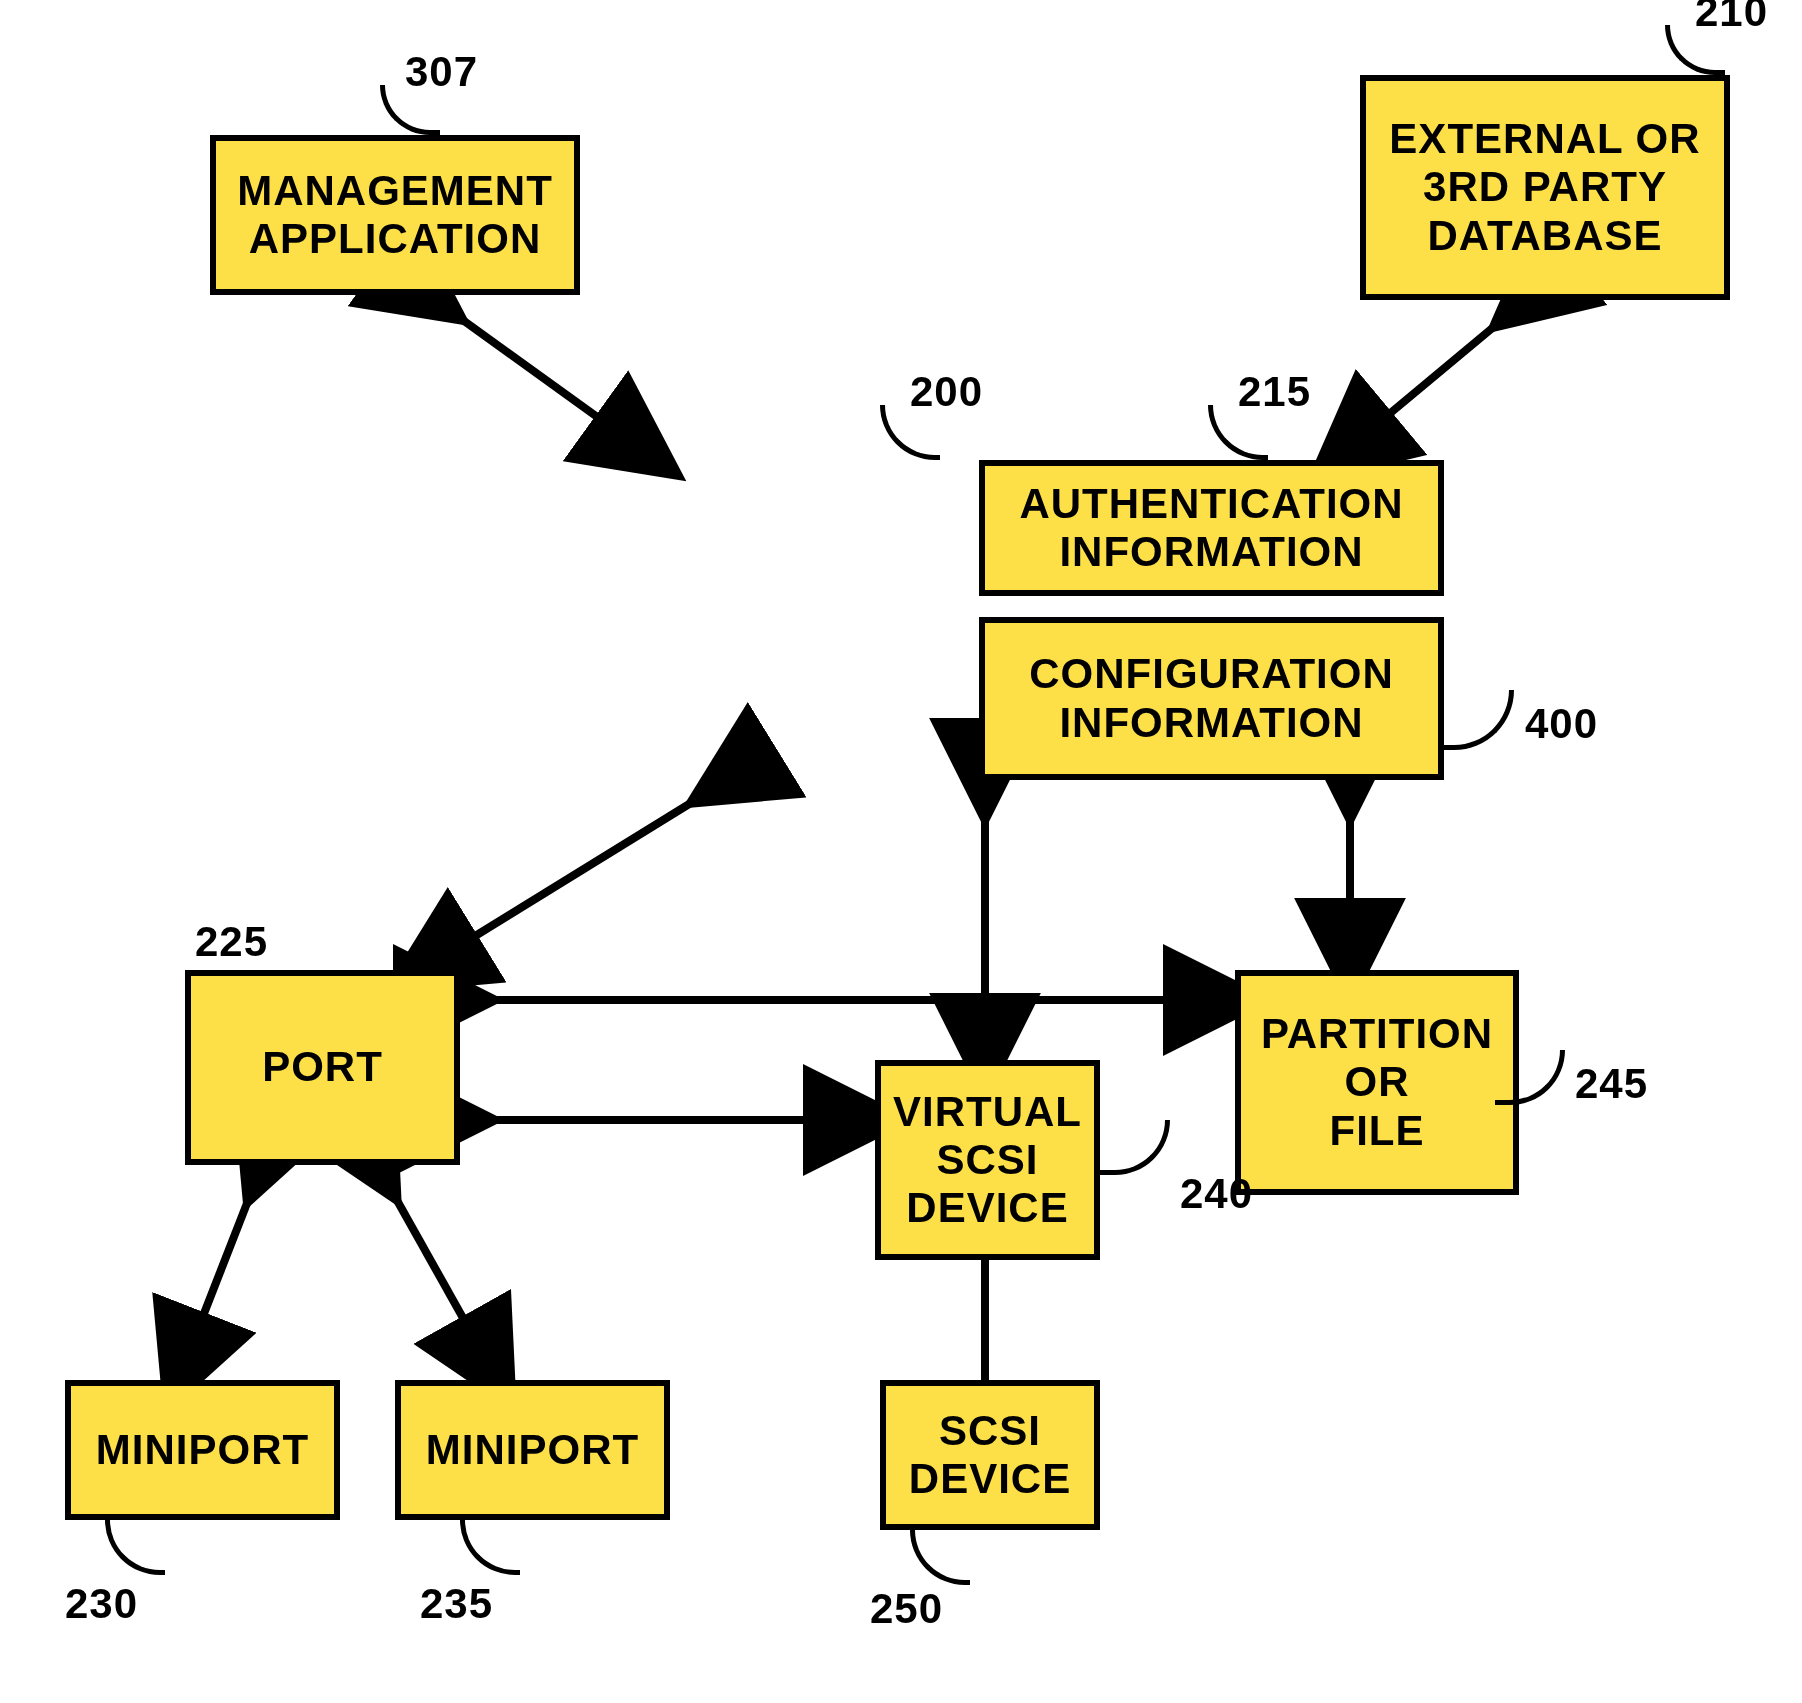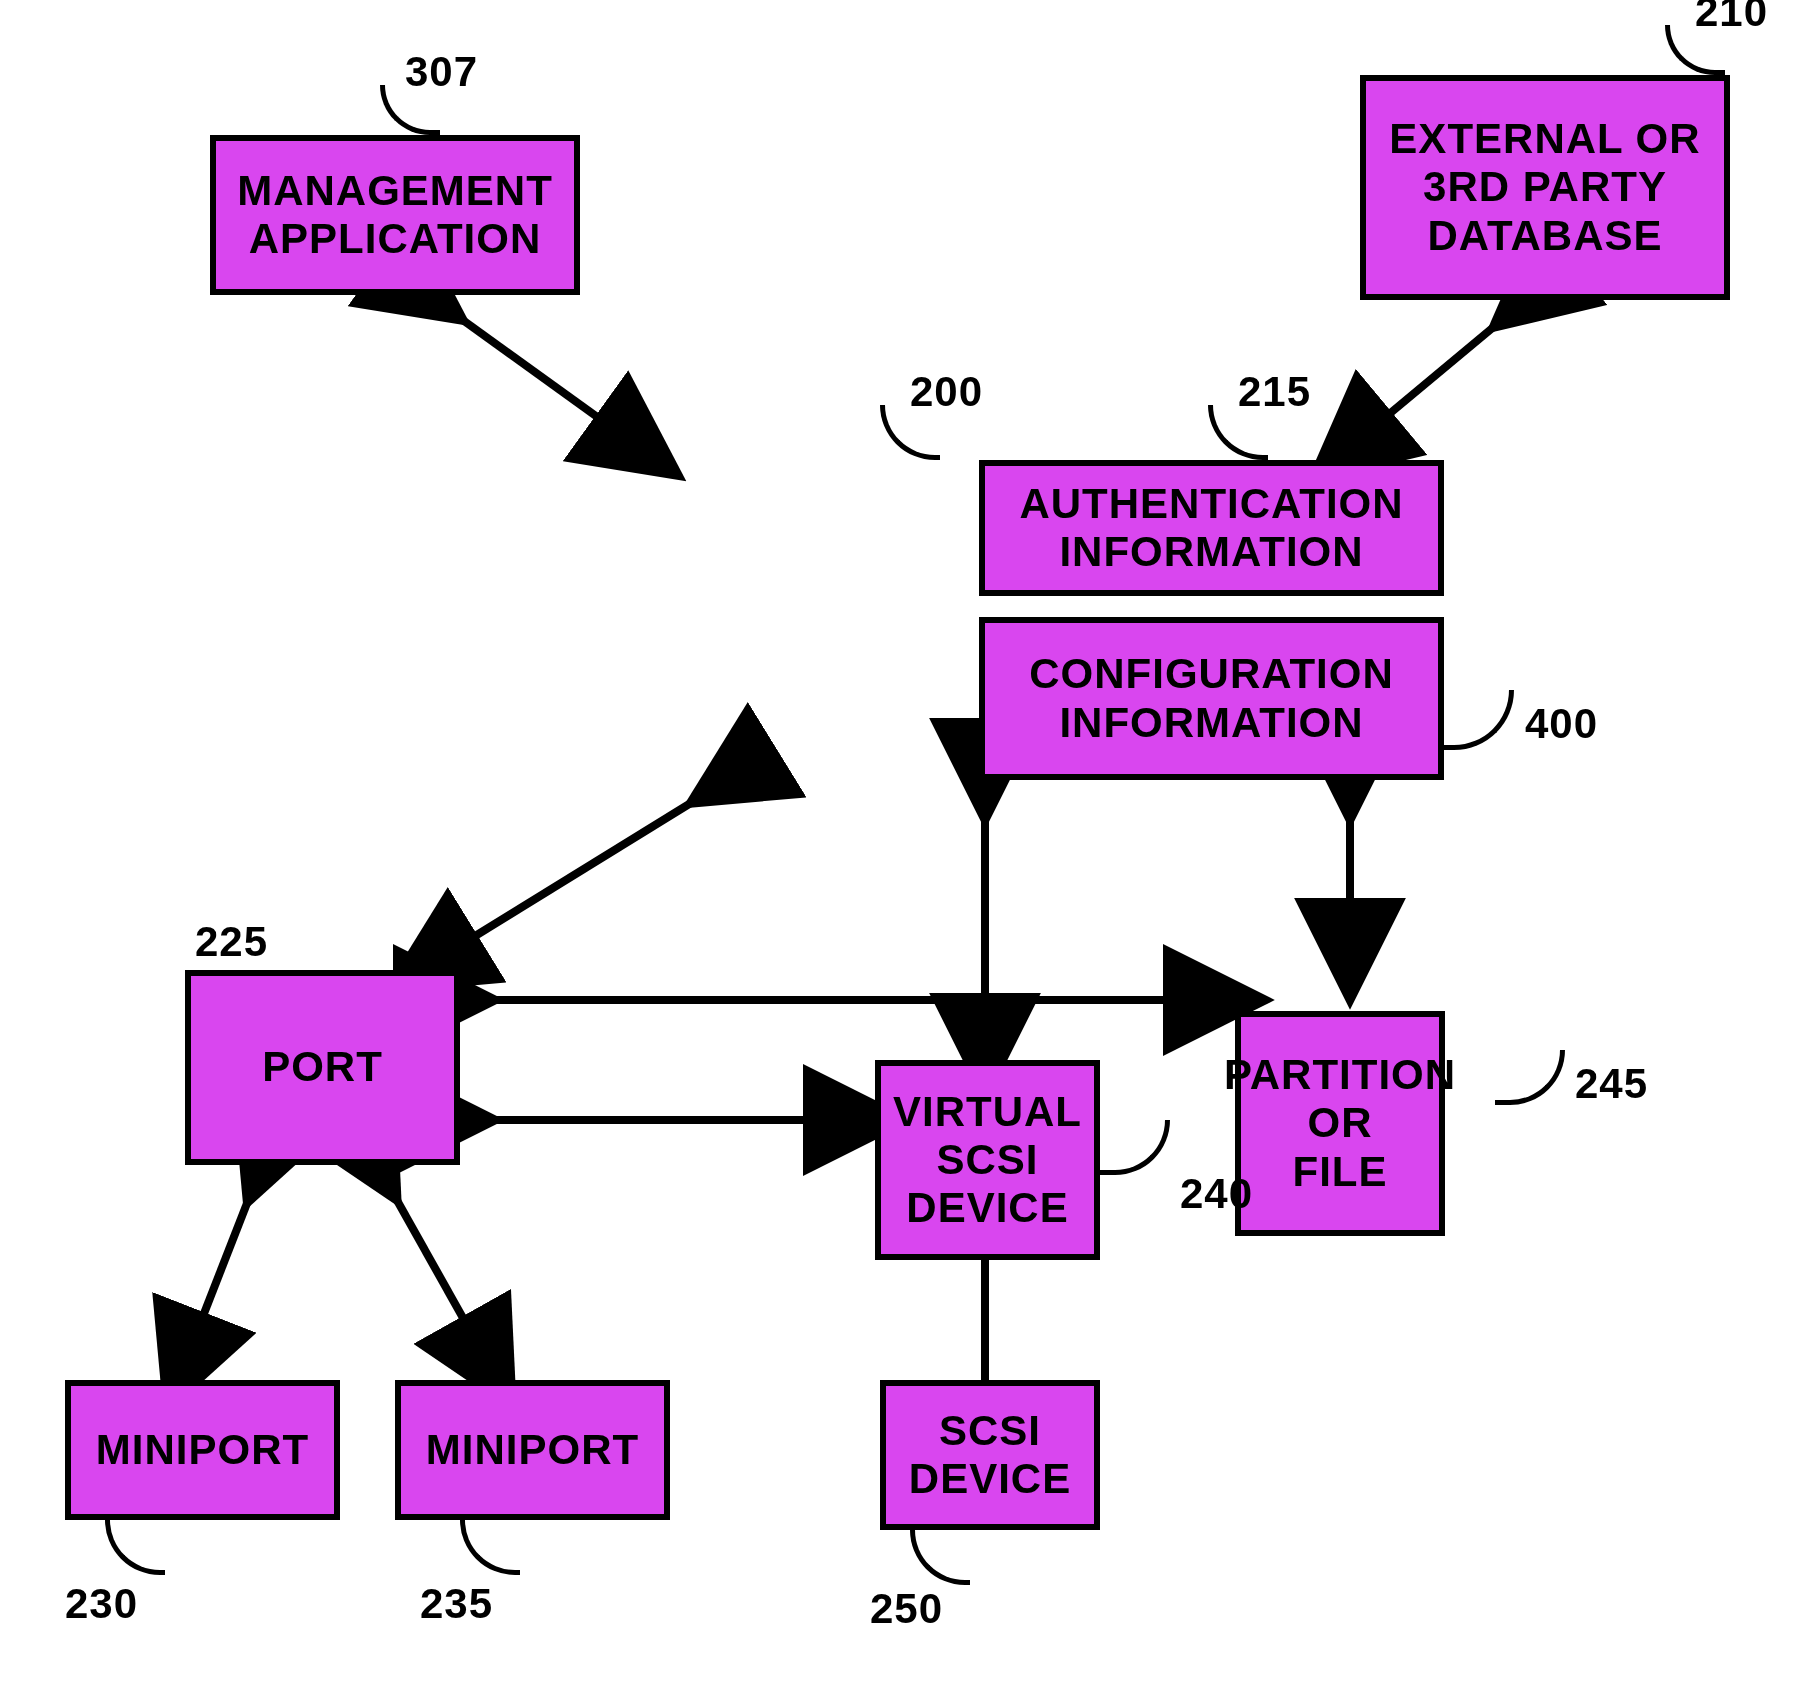--- a/index.html
+++ b/index.html
@@ -11,21 +11,21 @@
     position: relative;
     width: 1802px;
     height: 1703px;
     font-family: Arial, Helvetica, sans-serif;
     font-weight: 900;
     color: #000;
   }
   .box {
     position: absolute;
     border: 6px solid #000;
-    background: #d946ef;
+    background: #fde047;
     display: flex;
     align-items: center;
     justify-content: center;
     text-align: center;
     font-size: 42px;
     line-height: 1.15;
     letter-spacing: 1px;
     box-sizing: border-box;
     padding: 8px;
   }
@@ -107,21 +107,21 @@
   </div>
 
   <div class="box" style="left:185px; top:970px; width:275px; height:195px;">
     <span>PORT</span>
   </div>
 
   <div class="box" style="left:875px; top:1060px; width:225px; height:200px;">
     <span>VIRTUAL<br>SCSI<br>DEVICE</span>
   </div>
 
-  <div class="box" style="left:1235px; top:1011px; width:210px; height:225px;align-items:center;">
+  <div class="box" style="left:1235px; top:970px; width:284px; height:225px;align-items:center;">
     <span>PARTITION<br>OR<br>FILE</span>
   </div>
 
   <div class="box" style="left:65px; top:1380px; width:275px; height:140px;">
     <span>MINIPORT</span>
   </div>
 
   <div class="box" style="left:395px; top:1380px; width:275px; height:140px;">
     <span>MINIPORT</span>
   </div>

